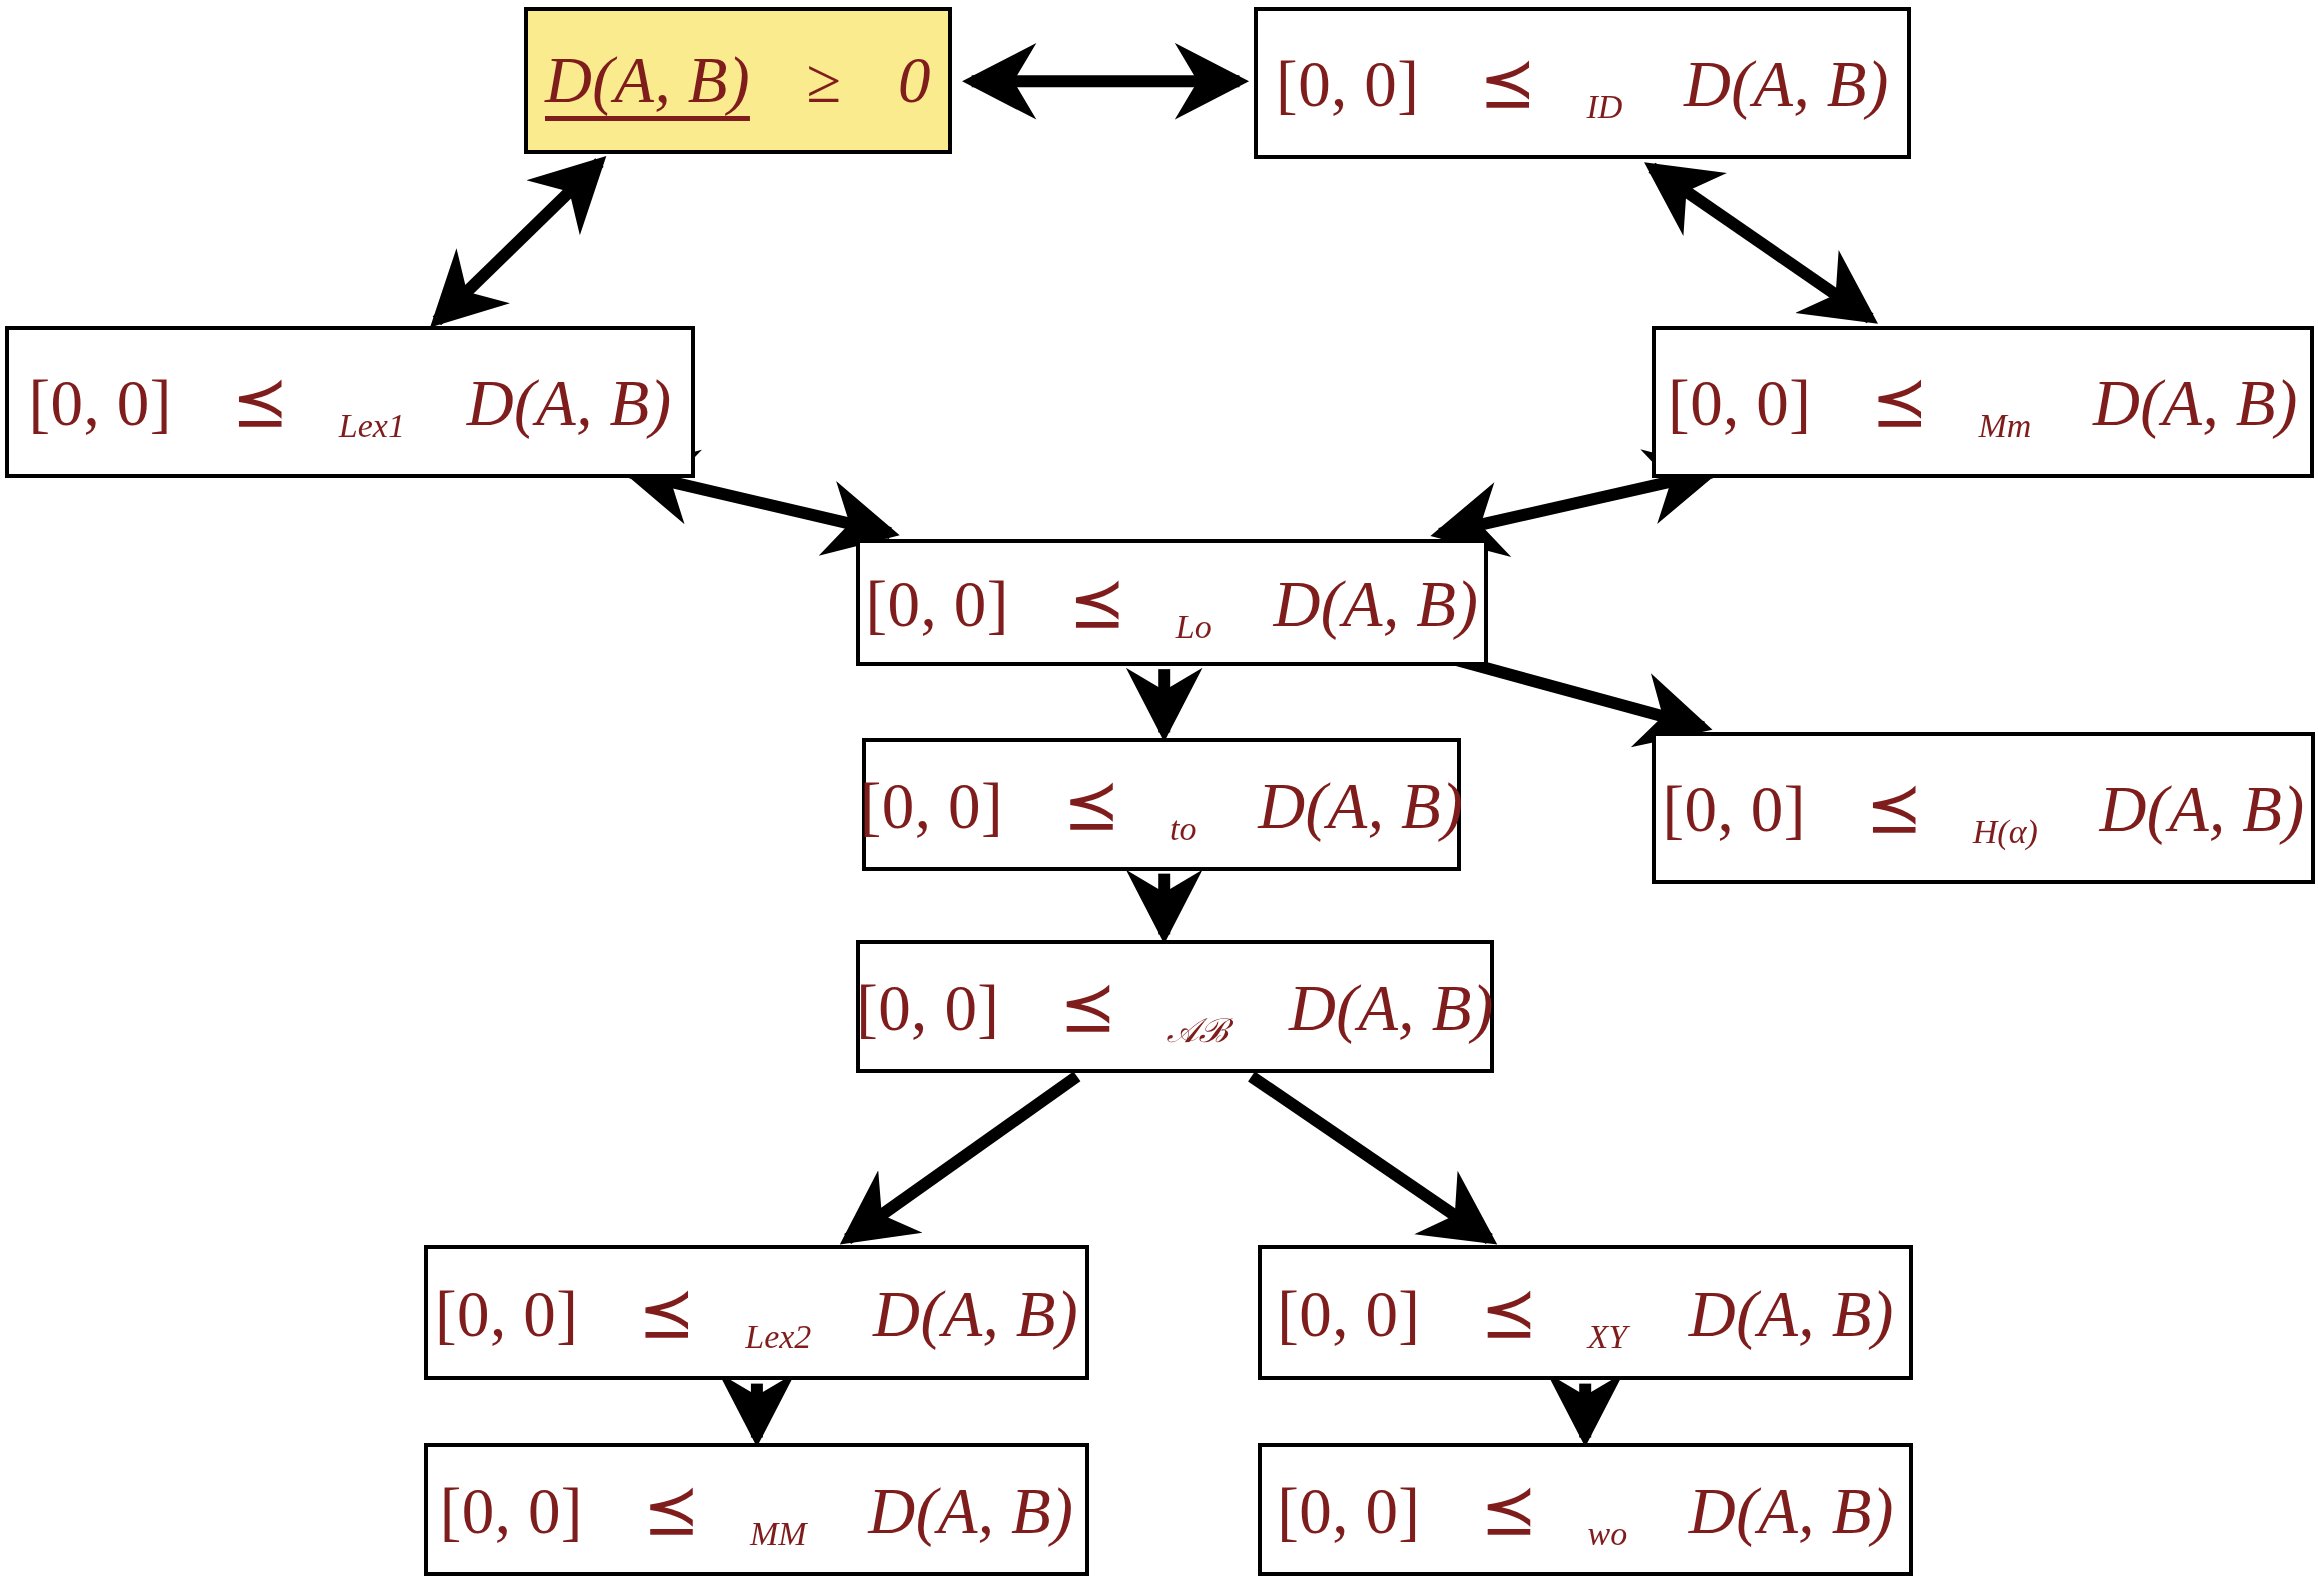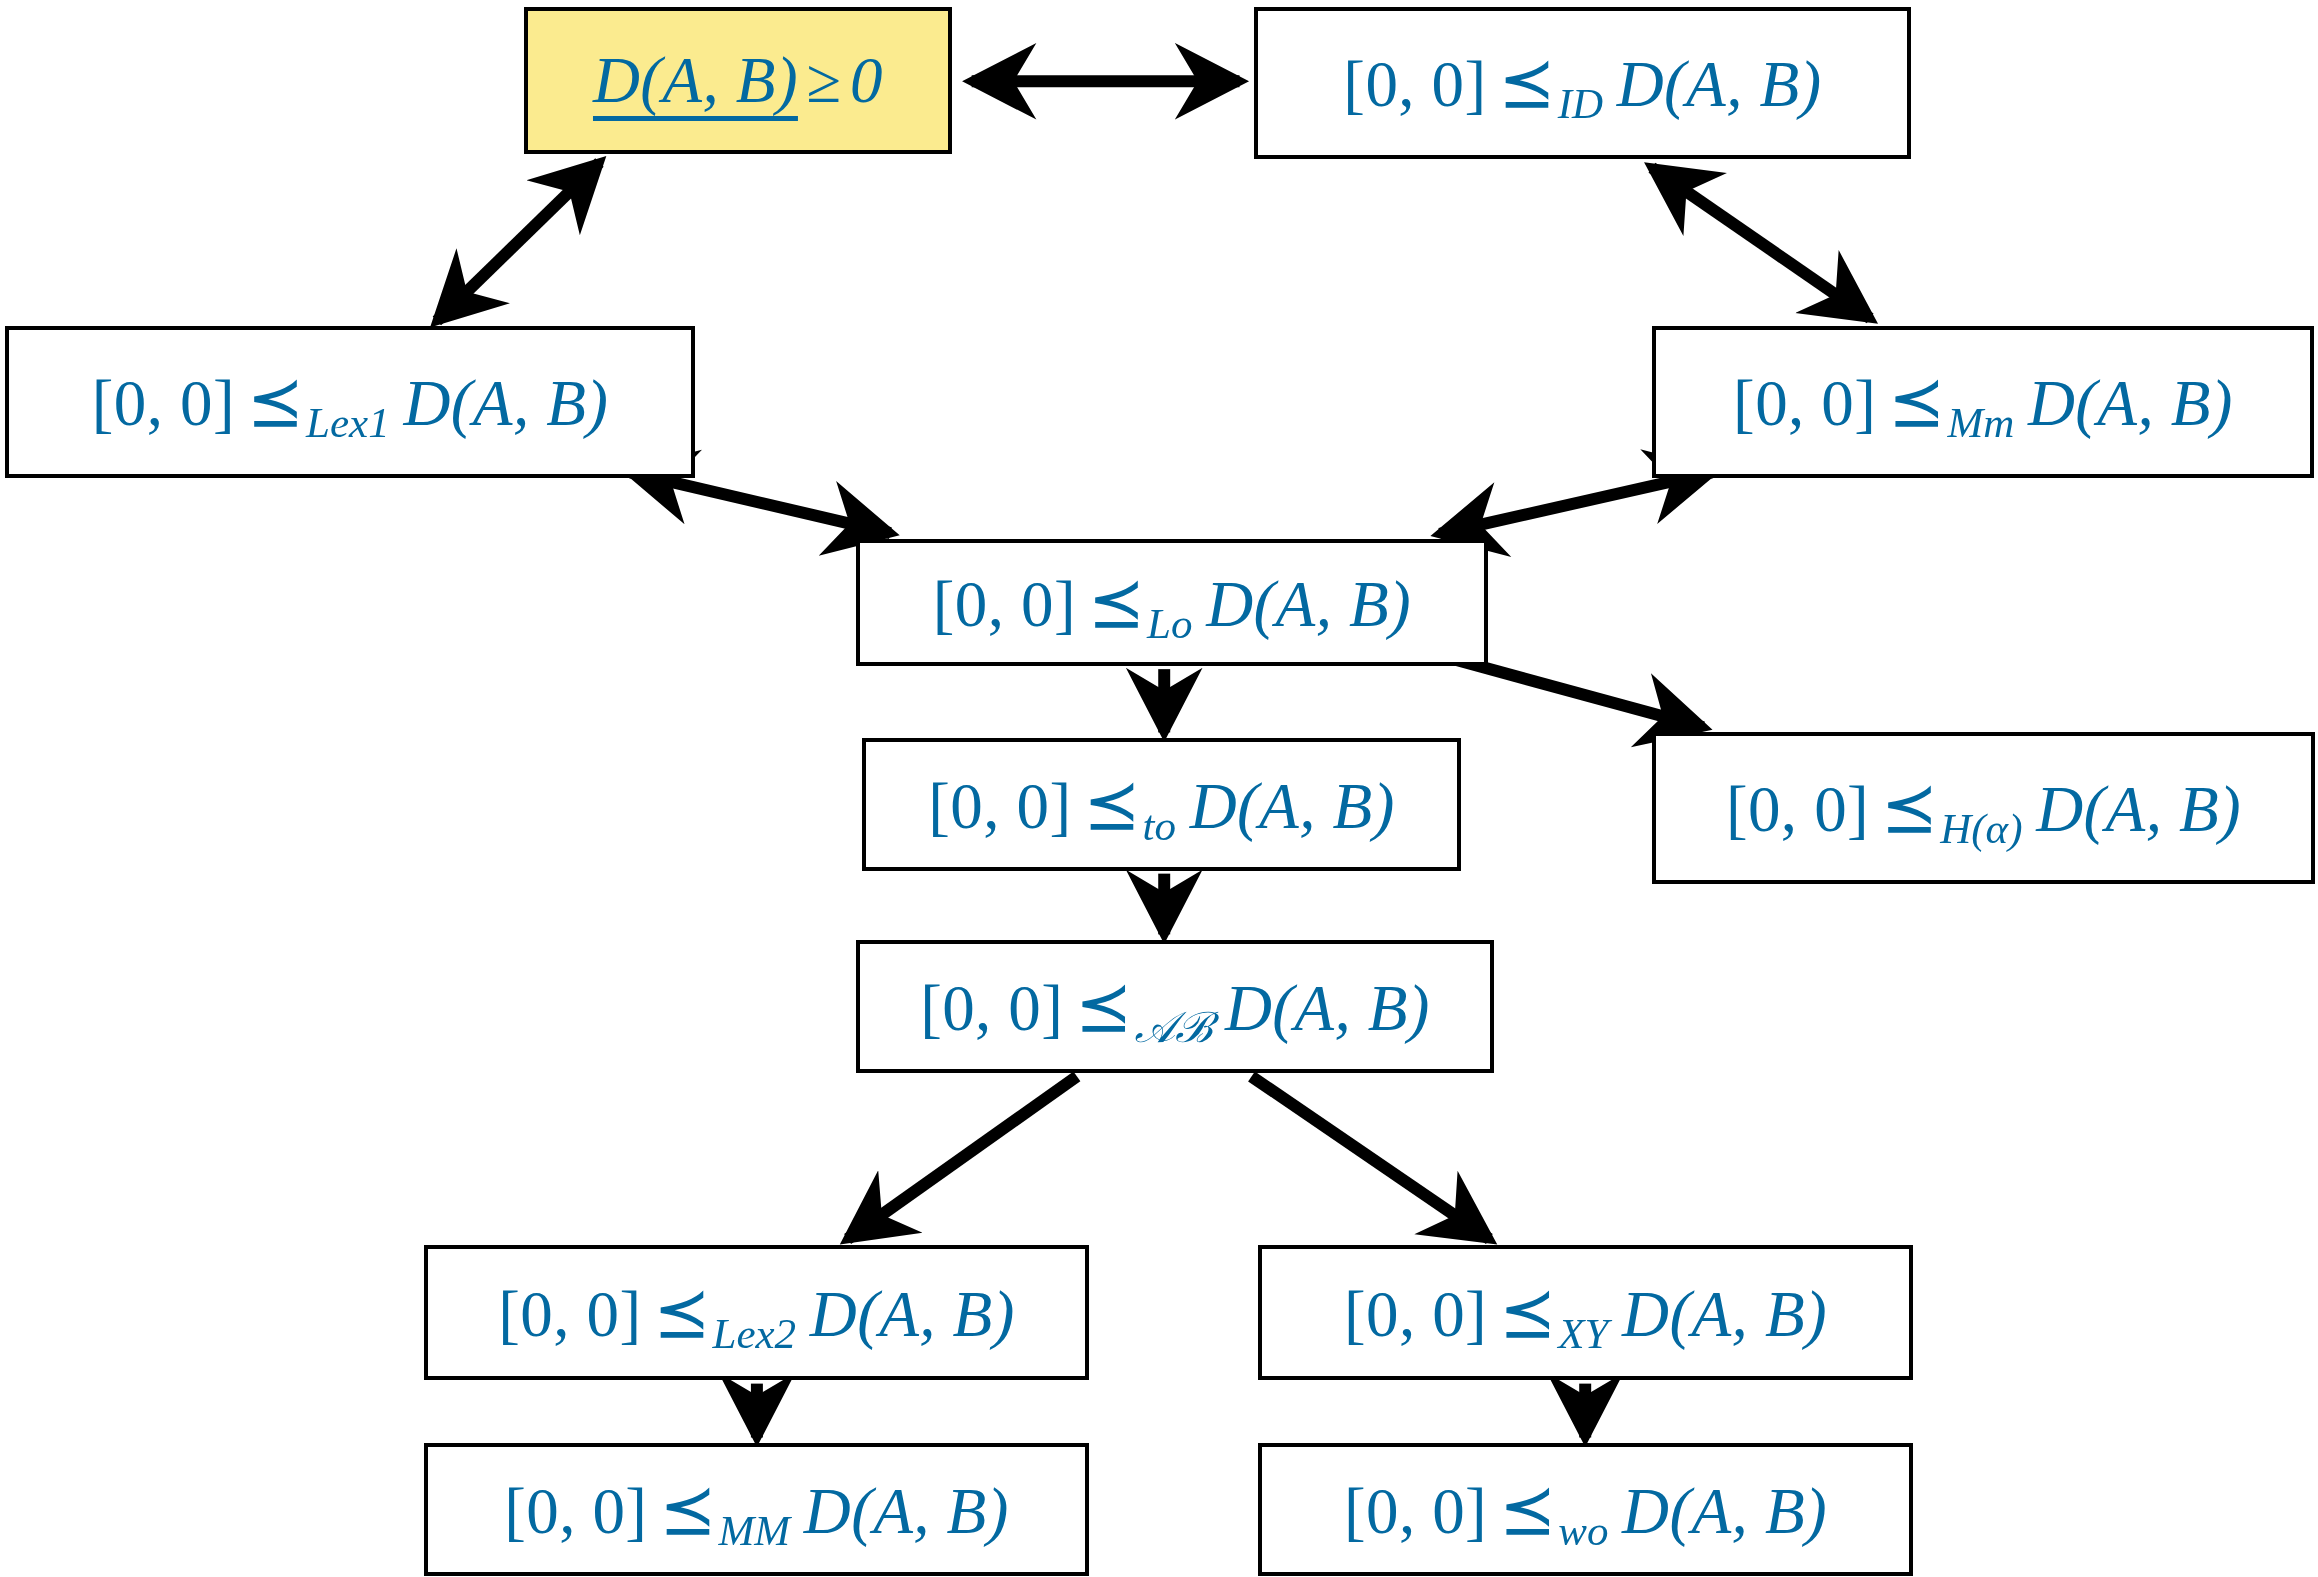--- a/index.html
+++ b/index.html
@@ -34,42 +34,43 @@
     white-space: nowrap;
   }
   .node.highlight {
     background: #fbeb8f;
   }
   .formula {
     font-family: "Liberation Serif", "DejaVu Serif", serif;
     font-size: 65px;
     line-height: 1;
     letter-spacing: 0.4px;
-    color: #0369a1;
+    color: #7f1d1d;
     display: inline-flex;
     align-items: baseline;
     justify-content: center;
+    gap: 48px;
   }
   .lhs {
     font-style: italic;
     font-size: 65px;
   }
   .upright {
     font-style: normal;
   }
   .rel {
     position: relative;
     display: inline-block;
     font-style: normal;
     font-size: 68px;
     margin: 0 1.7px 0 12px;
   }
   .sub {
     font-style: italic;
-    font-size: 43px;
+    font-size: 34px;
     vertical-align: baseline;
     position: relative;
     top: 12px;
     margin-right: 13.7px;
     letter-spacing: 0px;
   }
   .sub.script {
     font-family: Liberation Mono, monospace;
     font-style: italic;
   }

